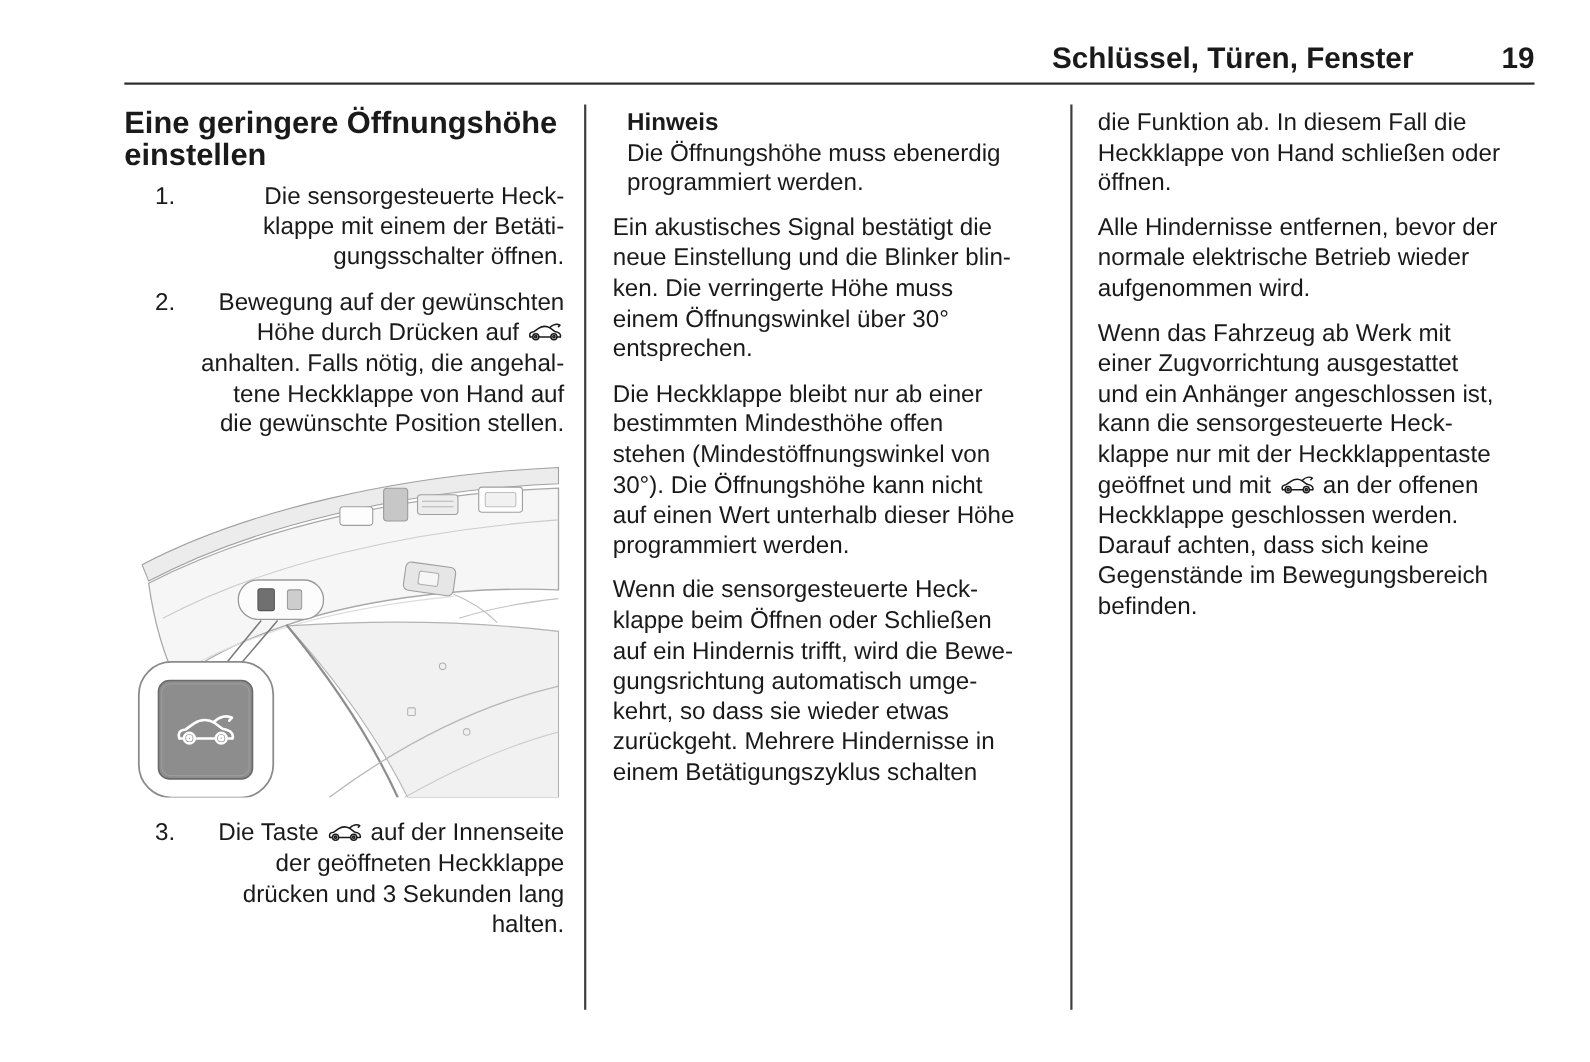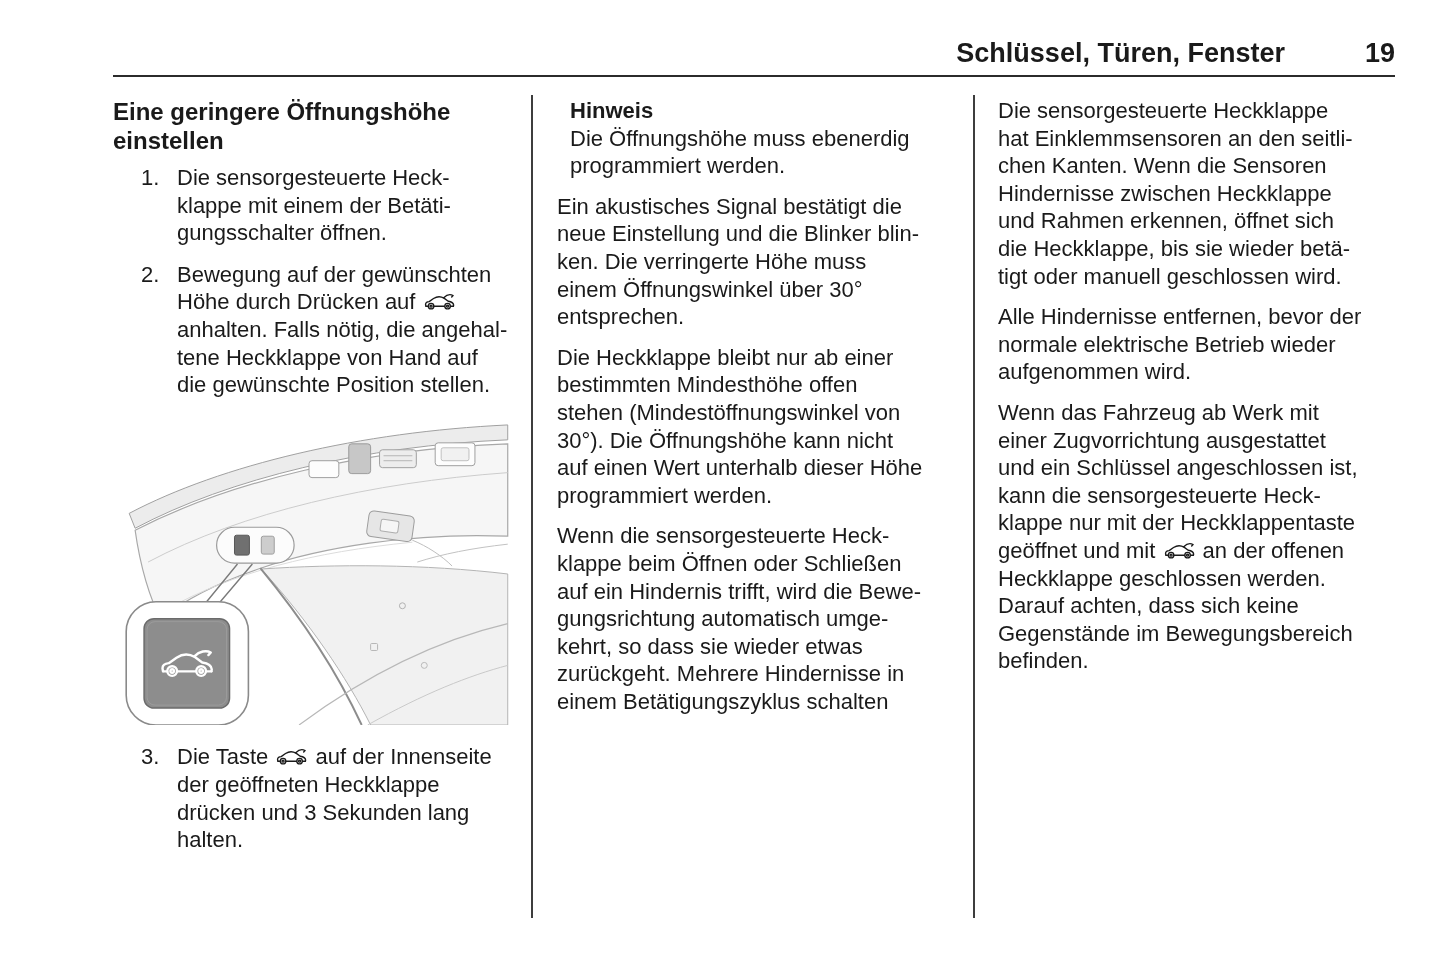--- a/index.html
+++ b/index.html
@@ -17,28 +17,28 @@
   .sep1 { left:531px; }
   .sep2 { left:973px; }
 
   
   .col { position:absolute; top:97px; width:400px; font-size:22px; line-height:27.6px; }
   .colL { left:113px; }
   .colM { left:557px; }
   .colR { left:998px; }
 
   .t { white-space:pre; }
-  .sect-title { font-size:24px; line-height:29px; font-weight:bold; margin:0 0 9px 0; white-space:pre; }
+  .sect-title { font-size:28px; line-height:29px; font-weight:bold; margin:0 0 9px 0; white-space:pre; }
   .subhead { font-weight:bold; margin:0; white-space:pre; }
   p.t { margin:0 0 13px 0; }
   p.last { margin-bottom:0; }
 
   .step { display:flex; padding-left:28px; margin-bottom:14px; }
   .step-num { width:36px; flex:0 0 36px; }
-  .step-body { flex:1; }
+  .step-body { flex:1;text-align:right; }
 
   .note { margin-left:13px; margin-bottom:13px; }
   .note-title { font-weight:bold; }
 
   .car-inline { width:33px; height:18px; vertical-align:-2px; margin:0 1px; color:#1a1a1a; }
 
   .illus { margin:2px 0 12px 0; }
   .defs-hidden { position:absolute; width:0; height:0; overflow:hidden; }
 </style>
 </head>
@@ -172,33 +172,29 @@
     <p class="t last">Wenn die sensorgesteuerte Heck-
 klappe beim Öffnen oder Schließen
 auf ein Hindernis trifft, wird die Bewe-
 gungsrichtung automatisch umge-
 kehrt, so dass sie wieder etwas
 zurückgeht. Mehrere Hindernisse in
 einem Betätigungszyklus schalten</p>
   </div>
 
   <div class="col colR">
-    <p class="t">Die sensorgesteuerte Heckklappe
-hat Einklemmsensoren an den seitli-
-chen Kanten. Wenn die Sensoren
-Hindernisse zwischen Heckklappe
-und Rahmen erkennen, öffnet sich
-die Heckklappe, bis sie wieder betä-
-tigt oder manuell geschlossen wird.</p>
+    <p class="t">die Funktion ab. In diesem Fall die
+Heckklappe von Hand schließen oder
+öffnen.</p>
     <p class="t">Alle Hindernisse entfernen, bevor der
 normale elektrische Betrieb wieder
 aufgenommen wird.</p>
     <p class="t last"><span>Wenn das Fahrzeug ab Werk mit
 einer Zugvorrichtung ausgestattet
-und ein Schlüssel angeschlossen ist,
+und ein Anhänger angeschlossen ist,
 kann die sensorgesteuerte Heck-
 klappe nur mit der Heckklappentaste
 geöffnet und mit </span><svg class="car-inline" viewBox="0 0 36 19">
           <use href="#car-sym"></use>
         </svg><span> an der offenen
 Heckklappe geschlossen werden.
 Darauf achten, dass sich keine
 Gegenstände im Bewegungsbereich
 befinden.</span></p>
   </div>

